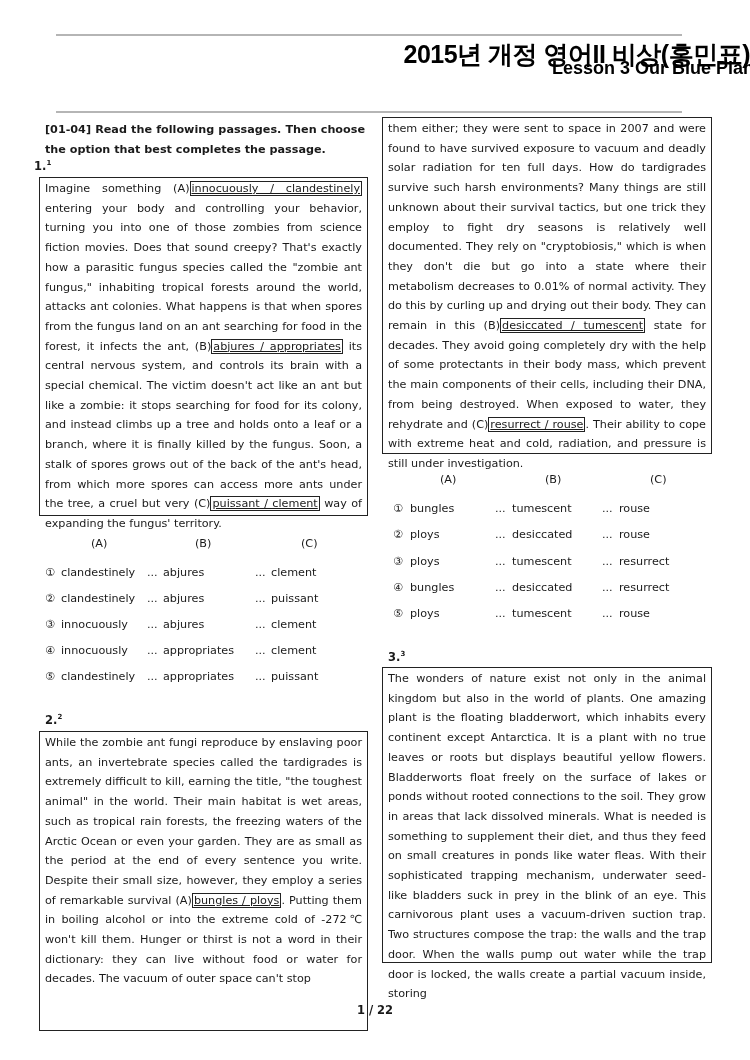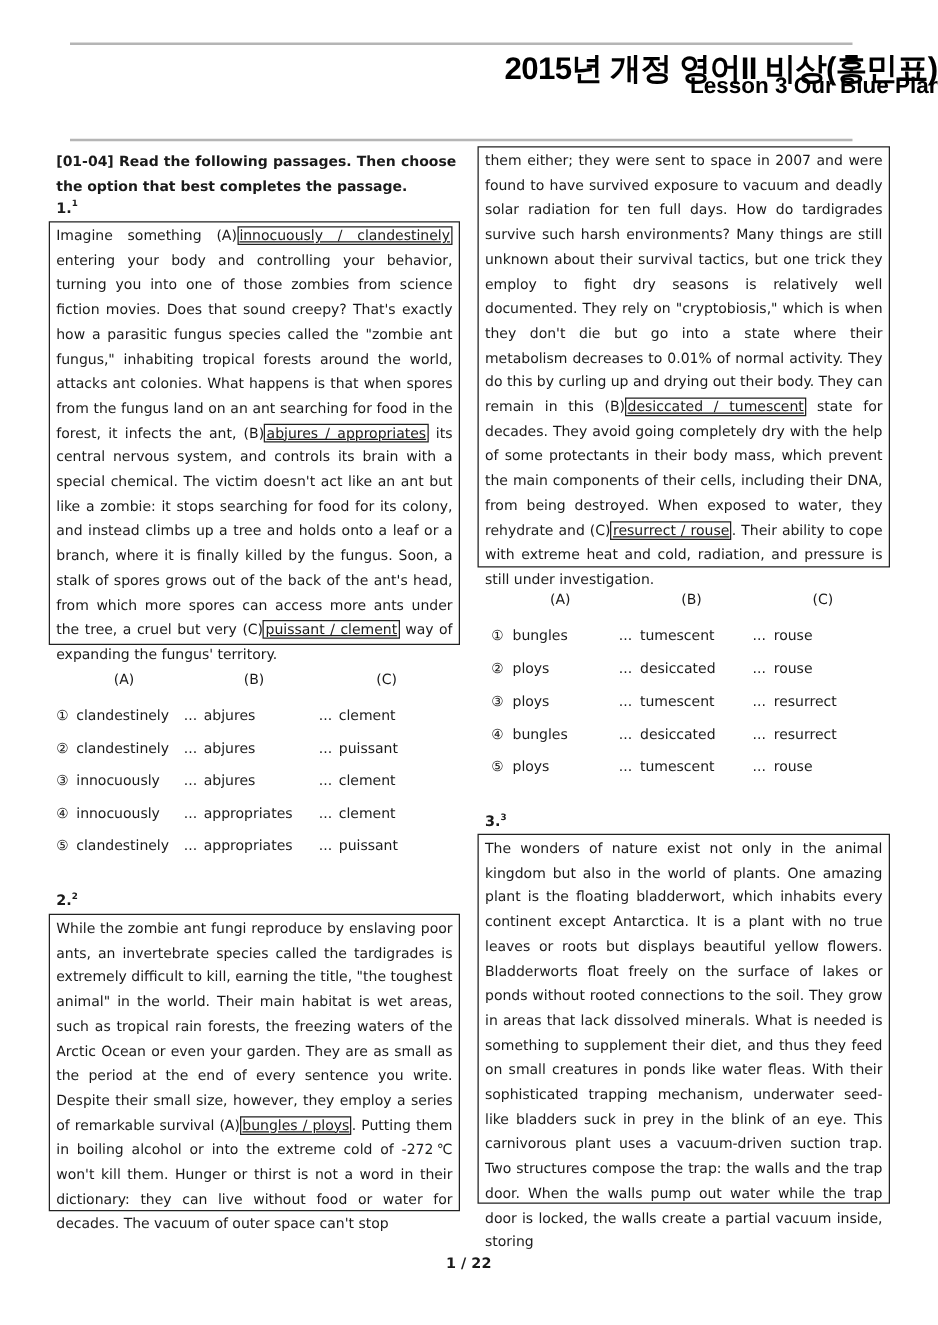--- a/index.html
+++ b/index.html
@@ -29,21 +29,21 @@
 </head>
 <body>
 
 <div class="hline" style="top:34px;"></div>
 <div class="title main">2015년 개정 영어II 비상(홍민표)</div>
 <div class="title sub">Lesson 3 Our Blue Planet</div>
 <div class="hline" style="top:111px;"></div>
 
 <div class="instr">[01-04] Read the following passages. Then choose the option that best completes the passage.</div>
 
-<div class="qnum" style="left:45px; top:159px;">
+<div class="qnum" style="left:34px; top:159px;">
   <span>1.</span><sup>1</sup>
 </div>
 
 <div class="passage" style="left:39px; top:177px; width:329px; height:339px;">
   <span>Imagine something (A)</span><span class="choice-box">innocuously / clandestinely</span><span> entering your body and controlling your behavior, turning you into one of those zombies from science fiction movies. Does that sound creepy? That's exactly how a parasitic fungus species called the "zombie ant fungus," inhabiting tropical forests around the world, attacks ant colonies. What happens is that when spores from the fungus land on an ant searching for food in the forest, it infects the ant, (B)</span><span class="choice-box">abjures / appropriates</span><span> its central nervous system, and controls its brain with a special chemical. The victim doesn't act like an ant but like a zombie: it stops searching for food for its colony, and instead climbs up a tree and holds onto a leaf or a branch, where it is finally killed by the fungus. Soon, a stalk of spores grows out of the back of the ant's head, from which more spores can access more ants under the tree, a cruel but very (C)</span><span class="choice-box">puissant / clement</span><span> way of expanding the fungus' territory.</span>
 </div>
 
 <div class="options" style="left:45px; top:537px; width:320px; height:160px;">
   <span class="opt-head" style="left:46px;">(A)</span>
   <span class="opt-head" style="left:150px;">(B)</span>
@@ -88,21 +88,21 @@
     <span style="left:118px;">appropriates</span>
     <span style="left:210px;">...</span>
     <span style="left:226px;">puissant</span>
   </div>
 </div>
 
 <div class="qnum" style="left:45px; top:713px;">
   <span>2.</span><sup>2</sup>
 </div>
 
-<div class="passage" style="left:39px; top:731px; width:329px; height:238px; border-bottom:1px solid #222;">
+<div class="passage" style="left:39px; top:731px; width:329px; height:300px; border-bottom:1px solid #222;">
   <span>While the zombie ant fungi reproduce by enslaving poor ants, an invertebrate species called the tardigrades is extremely difficult to kill, earning the title, "the toughest animal" in the world. Their main habitat is wet areas, such as tropical rain forests, the freezing waters of the Arctic Ocean or even your garden. They are as small as the period at the end of every sentence you write. Despite their small size, however, they employ a series of remarkable survival (A)</span><span class="choice-box">bungles / ploys</span><span>. Putting them in boiling alcohol or into the extreme cold of -272℃ won't kill them. Hunger or thirst is not a word in their dictionary: they can live without food or water for decades. The vacuum of outer space can't stop</span>
 </div>
 
 <div class="passage" style="left:382px; top:117px; width:330px; height:337px;">
   <span>them either; they were sent to space in 2007 and were found to have survived exposure to vacuum and deadly solar radiation for ten full days. How do tardigrades survive such harsh environments? Many things are still unknown about their survival tactics, but one trick they employ to fight dry seasons is relatively well documented. They rely on "cryptobiosis," which is when they don't die but go into a state where their metabolism decreases to 0.01% of normal activity. They do this by curling up and drying out their body. They can remain in this (B)</span><span class="choice-box">desiccated / tumescent</span><span> state for decades. They avoid going completely dry with the help of some protectants in their body mass, which prevent the main components of their cells, including their DNA, from being destroyed. When exposed to water, they rehydrate and (C)</span><span class="choice-box">resurrect / rouse</span><span>. Their ability to cope with extreme heat and cold, radiation, and pressure is still under investigation.</span>
 </div>
 
 <div class="options" style="left:393px; top:473px; width:320px; height:160px;">
   <span class="opt-head" style="left:47px;">(A)</span>
   <span class="opt-head" style="left:152px;">(B)</span>

